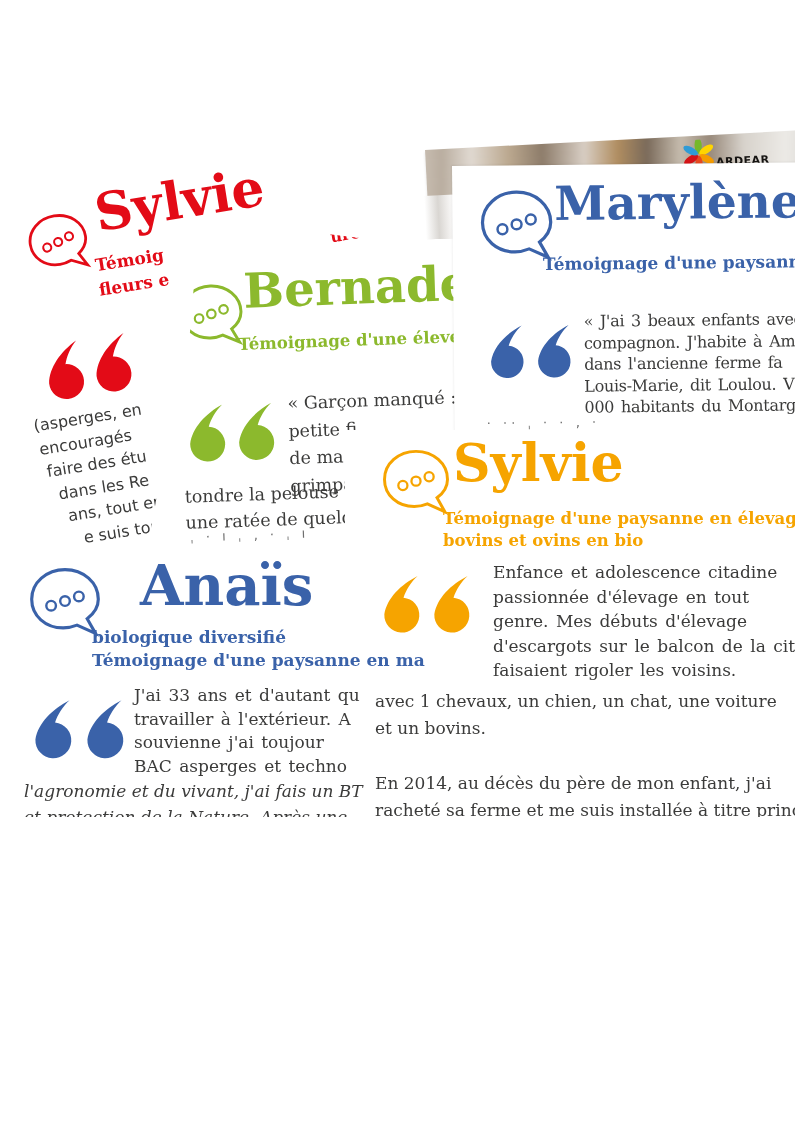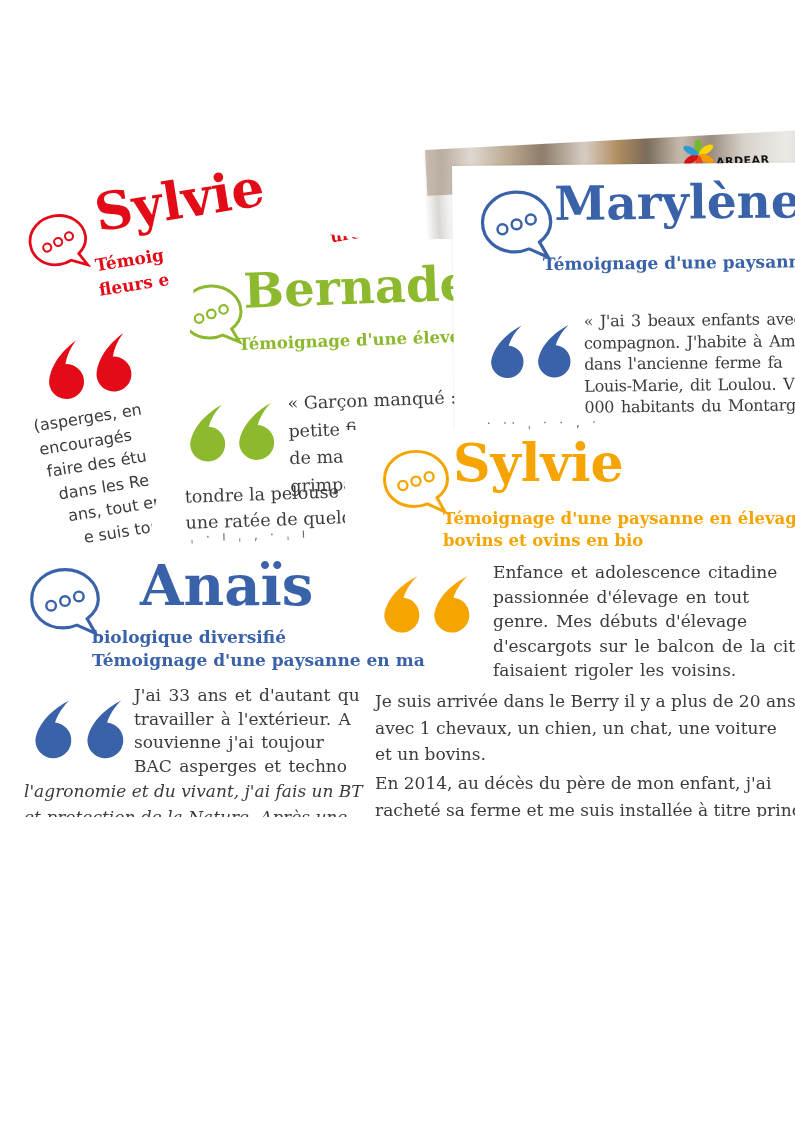--- a/index.html
+++ b/index.html
@@ -174,21 +174,20 @@
         </svg>
     </div>
     <div class="abs bodytext serifbody" style="left:148px;top:130px;font-size:17px;line-height:24.5px;word-spacing:2px;">
         <div class="ln">Enfance et adolescence citadine</div>
         <div class="ln">passionnée d'élevage en tout</div>
         <div class="ln">genre. Mes débuts d'élevage</div>
         <div class="ln">d'escargots sur le balcon de la cité</div>
         <div class="ln">faisaient rigoler les voisins.</div>
       </div>
     <div class="abs bodytext serifbody" style="left:30px;top:258px;font-size:17px;line-height:26.5px;">
-        <div class="ln">Je suis arrivée dans le Berry il y a plus de 20 ans</div>
         <div class="ln">avec 1 chevaux, un chien, un chat, une voiture</div>
         <div class="ln">et un bovins.</div>
       </div>
     <div class="abs bodytext serifbody" style="left:30px;top:340px;font-size:17px;line-height:27px;">
         <div class="ln">En 2014, au décès du père de mon enfant, j'ai</div>
         <div class="ln">racheté sa ferme et me suis installée à titre principa</div>
       </div>
   </div>
 
   <div class="page" style="left:-8px;top:550px;width:376px;height:274px;z-index:8;">

